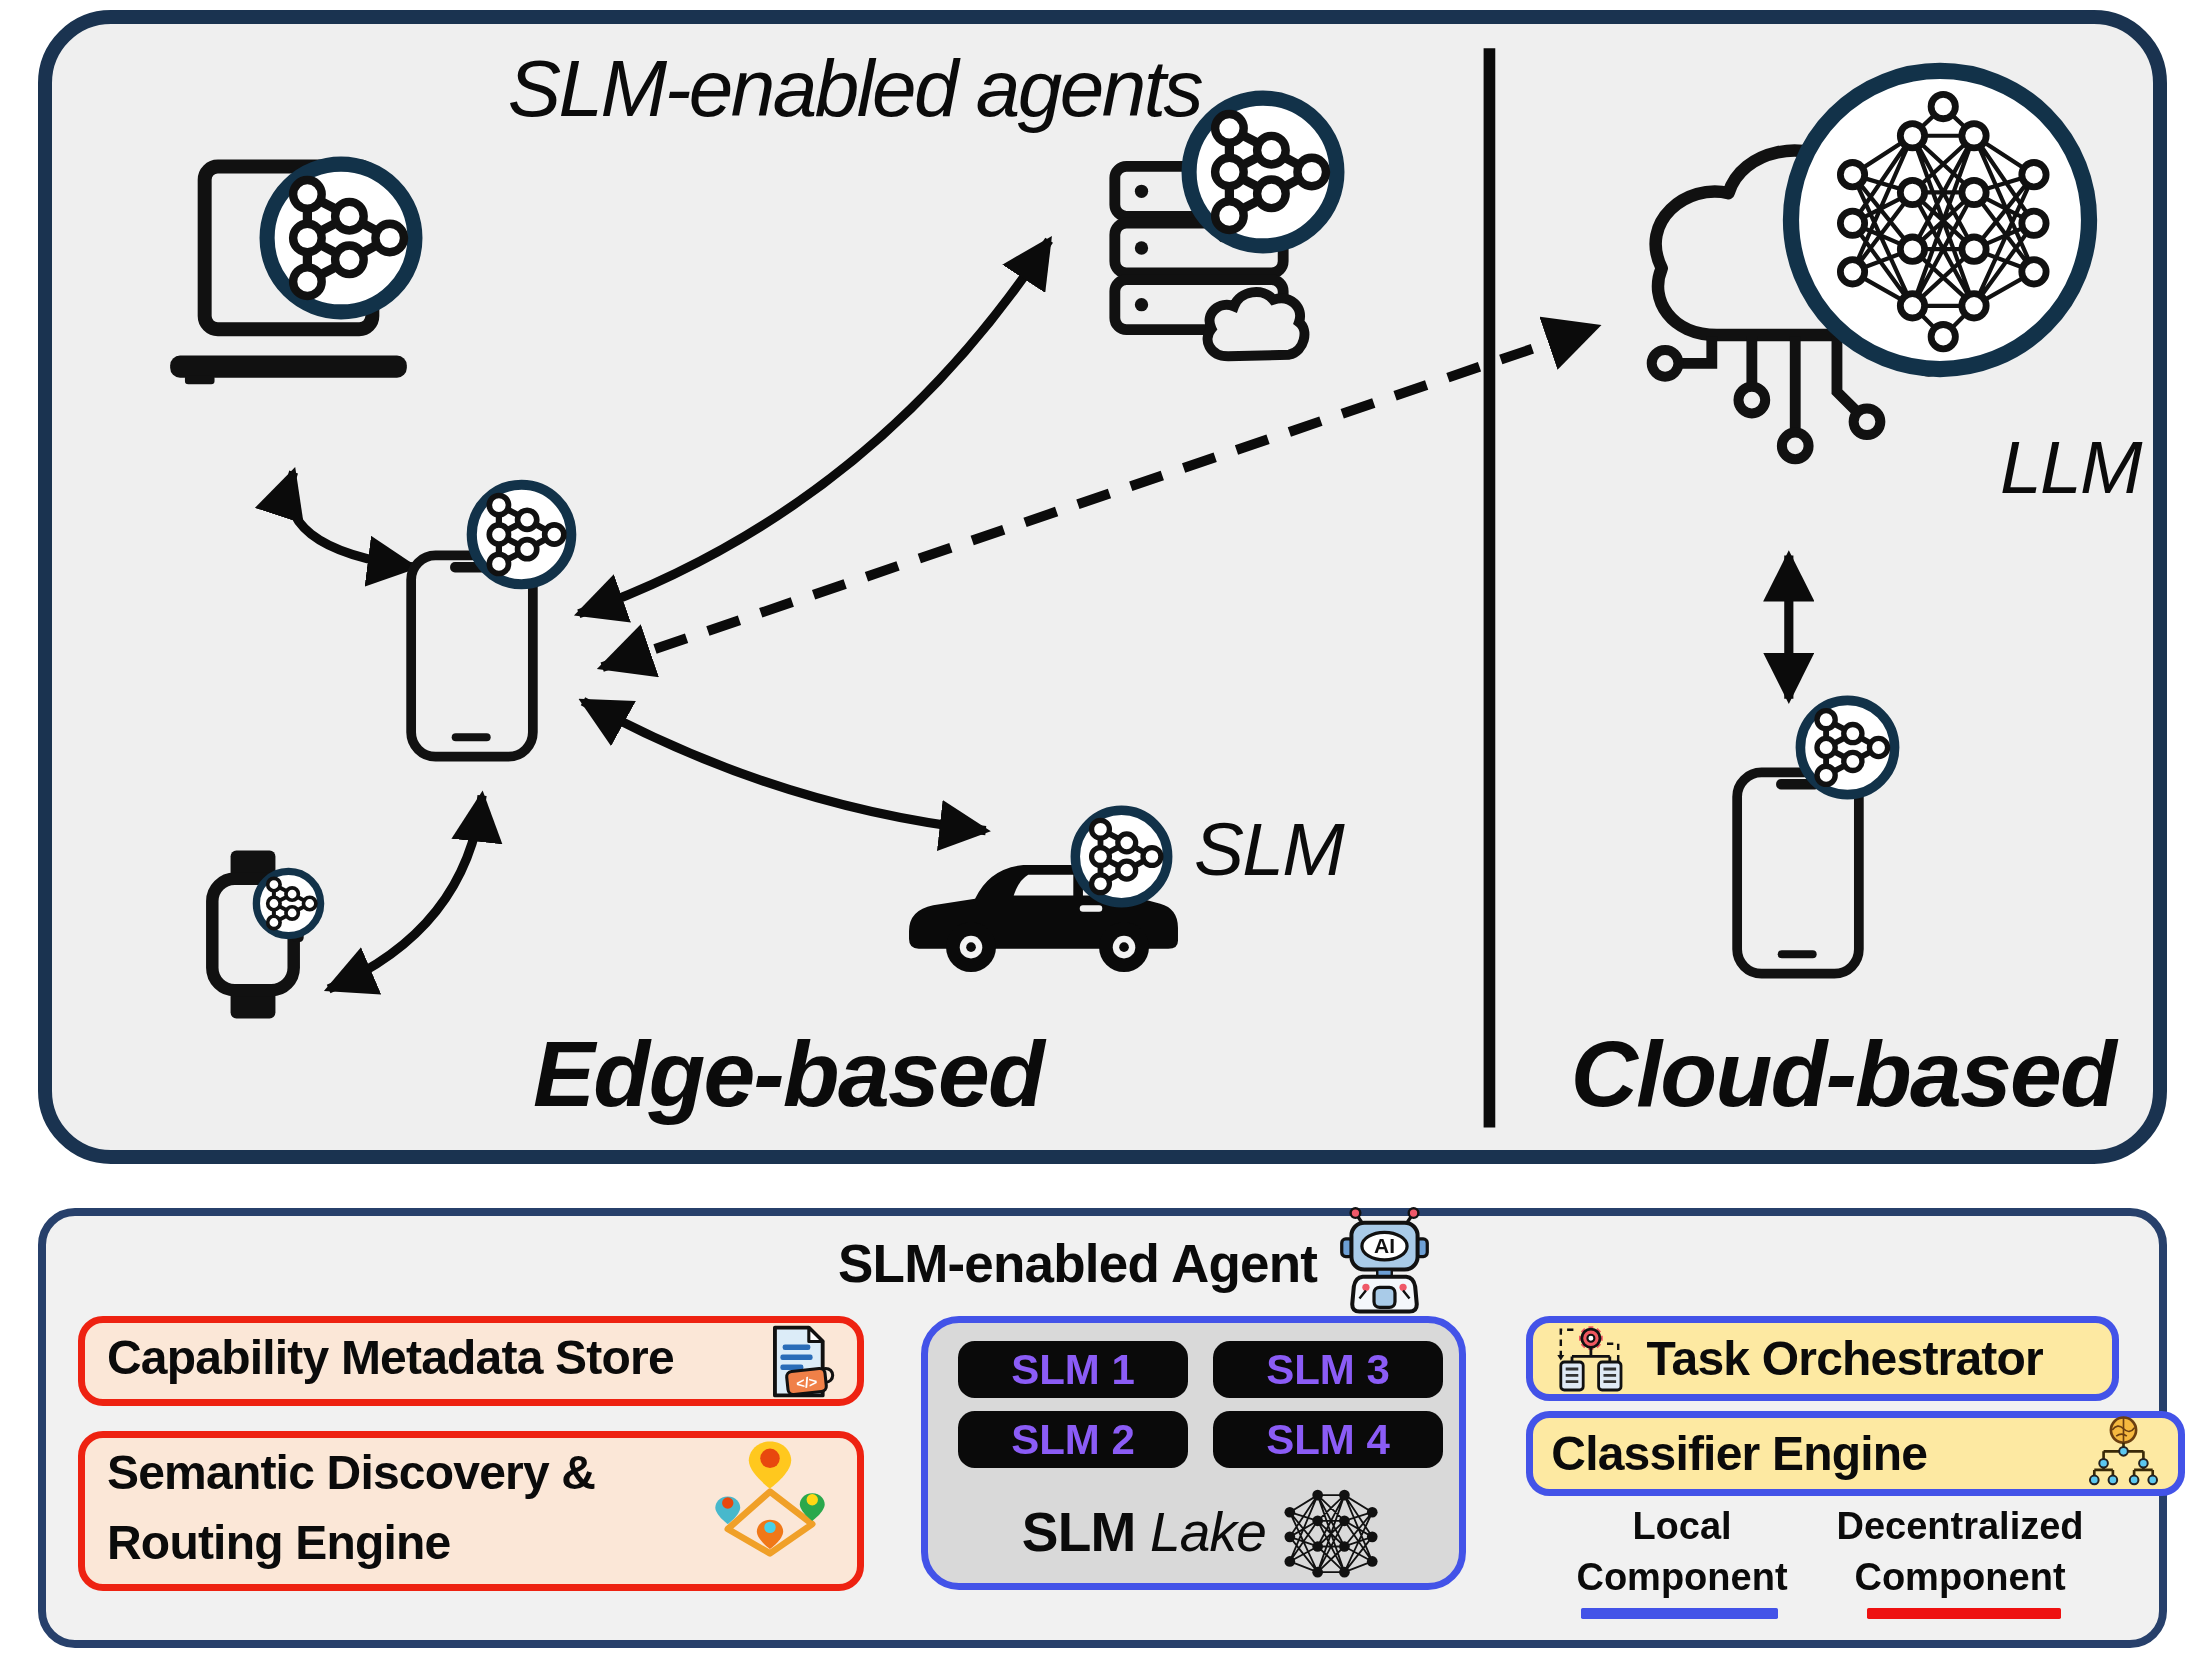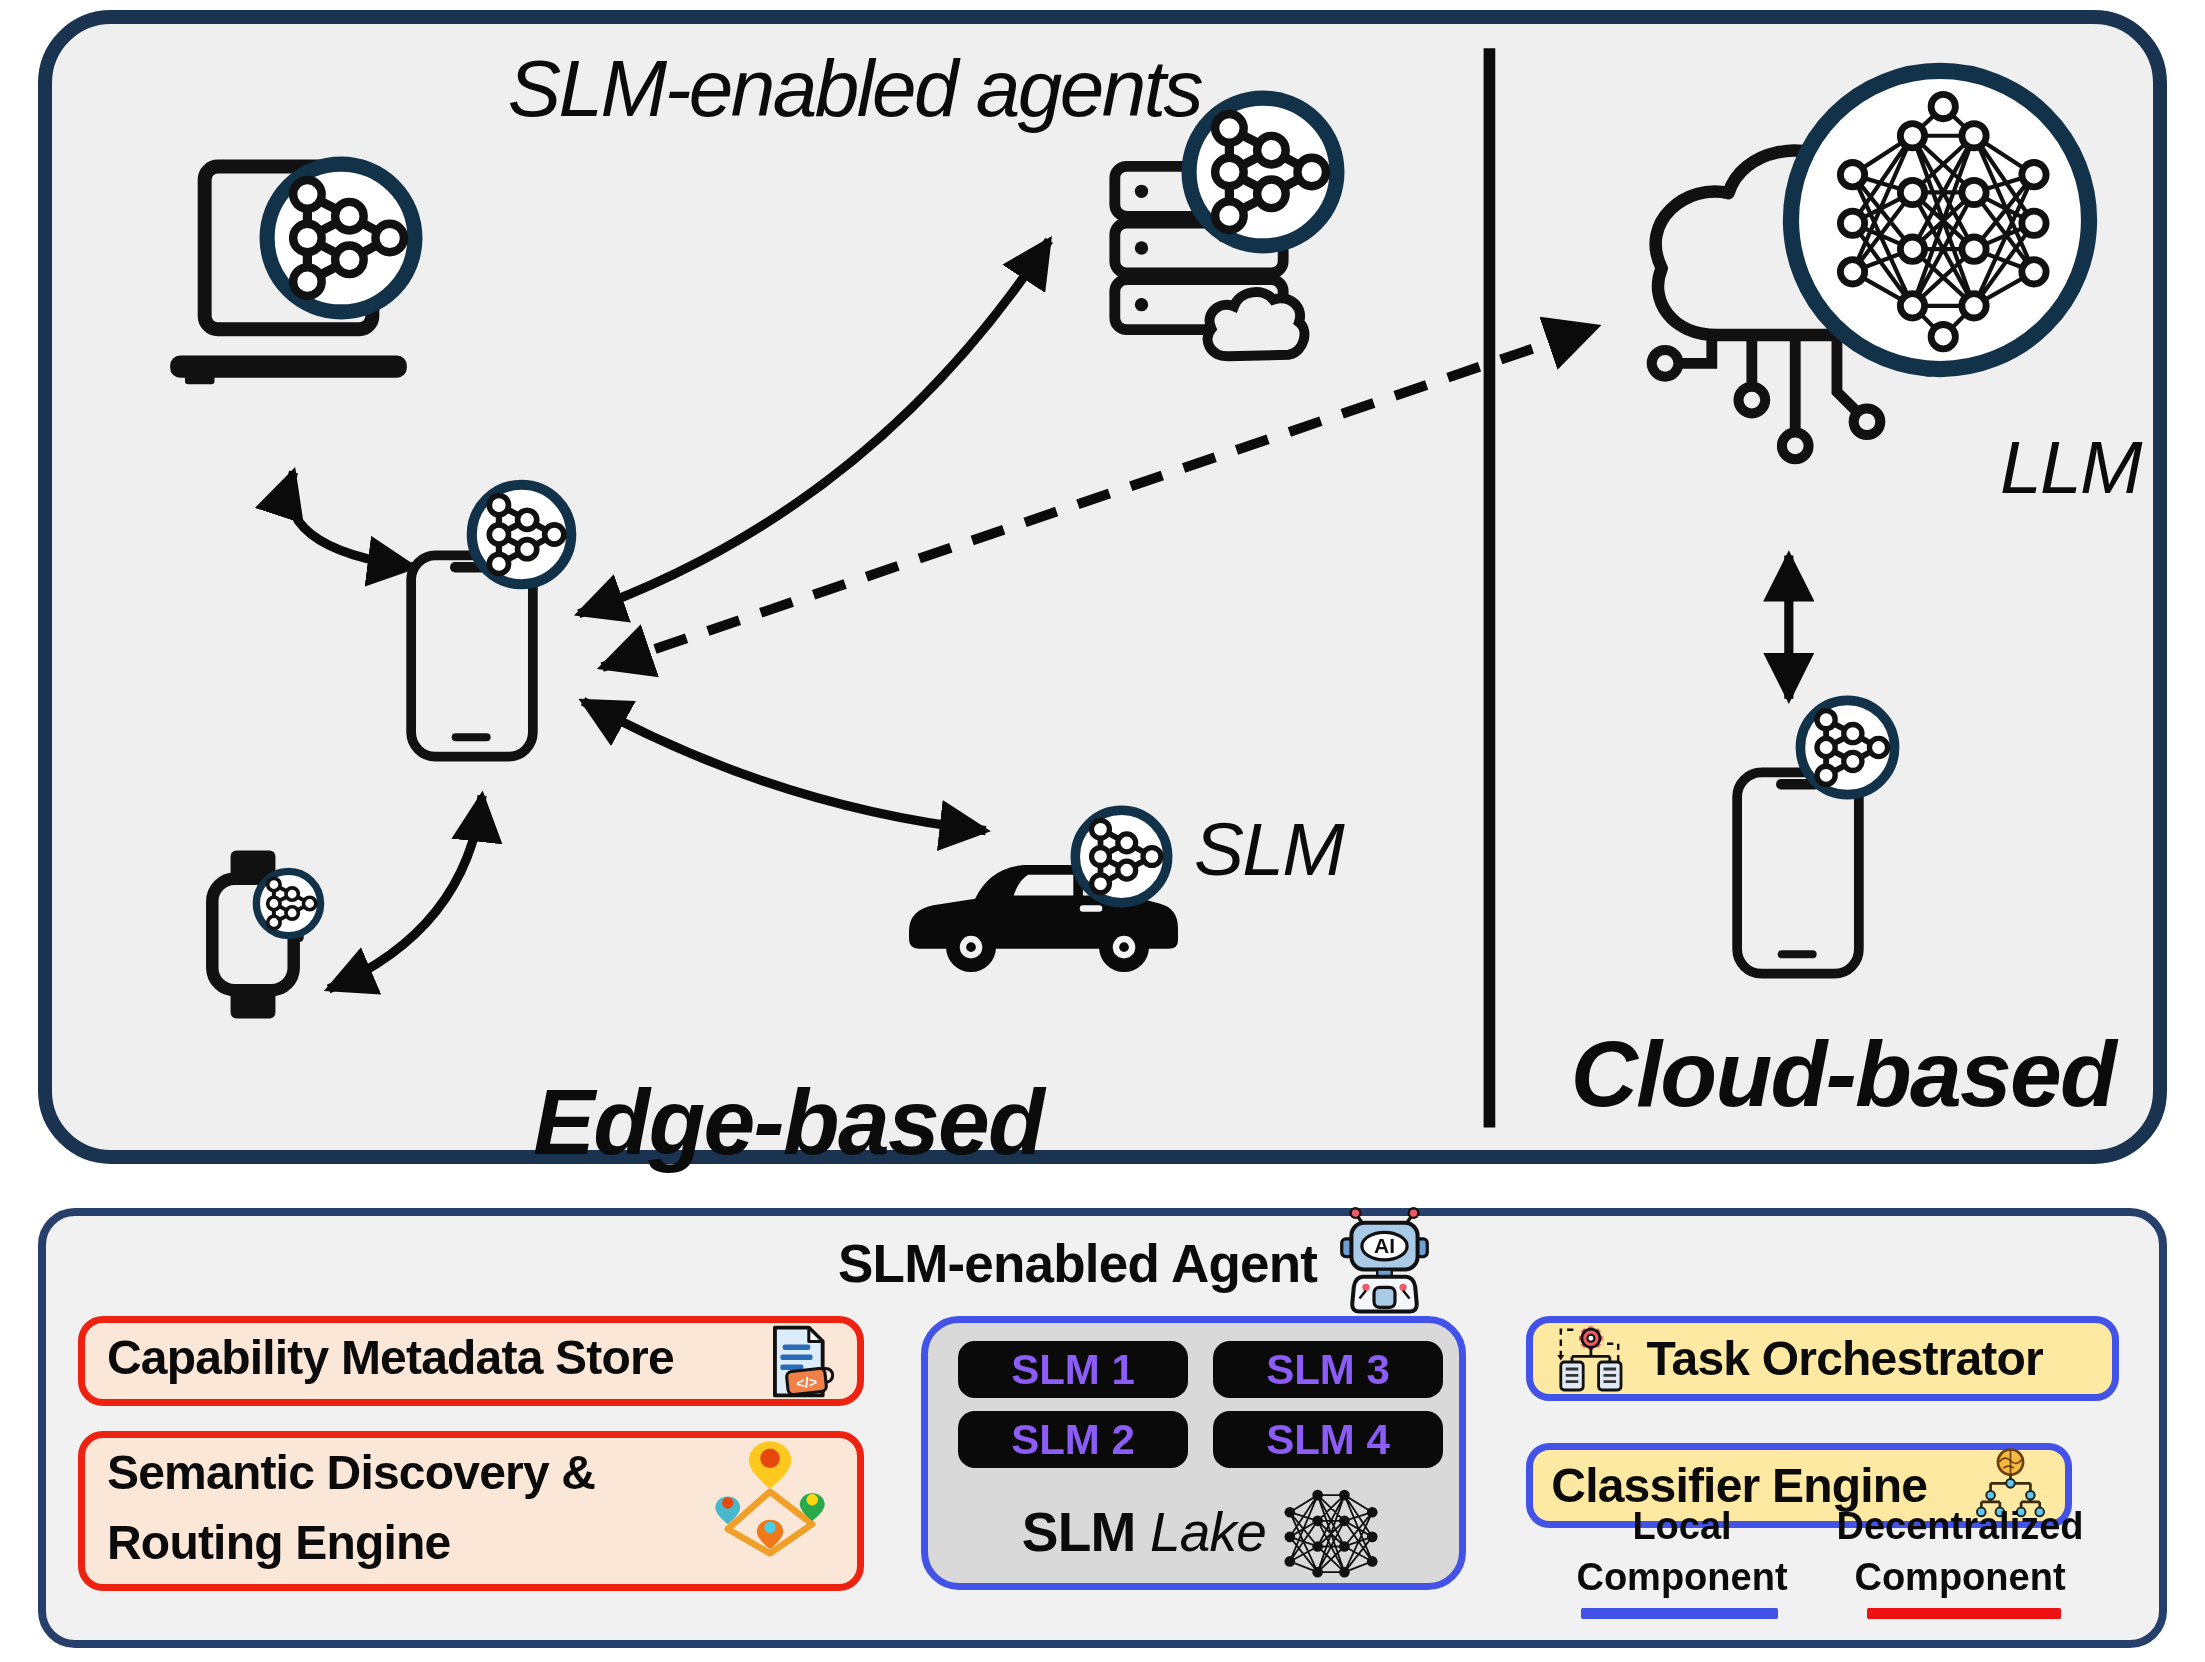--- a/index.html
+++ b/index.html
@@ -5,21 +5,21 @@
   html,body{margin:0;padding:0;background:#ffffff;}
   #stage{position:relative;width:2205px;height:1662px;background:#ffffff;overflow:hidden;
          font-family:"Liberation Sans", sans-serif;color:#0b0b0b;}
   .abs{position:absolute;}
   
   #top-box{left:38px;top:10px;width:2129px;height:1154px;box-sizing:border-box;
            border:14px solid #1a3350;border-radius:73px;background:#efefef;}
   #main-title{left:334px;top:43px;width:867px;text-align:right;
               font-style:italic;font-size:80px;letter-spacing:-2.5px;}
   #edge-label{left:471px;top:1021px;width:634px;text-align:center;
-              font-weight:700;font-style:italic;font-size:93px;letter-spacing:-1.7px;margin-top:48px;}
+              font-weight:700;font-style:italic;font-size:93px;letter-spacing:-1.7px;}
   #cloud-label{left:1526px;top:1021px;width:634px;text-align:center;
                font-weight:700;font-style:italic;font-size:93px;letter-spacing:-1.7px;}
   #slm-label{left:1194px;top:806px;font-style:italic;font-size:75px;letter-spacing:-1.7px;}
   #llm-label{left:2000px;top:424px;font-style:italic;font-size:75px;letter-spacing:-1.7px;}
   
   #laptop-icon{left:157px;top:153px;width:263px;height:267px;}
   #laptop-badge{left:257px;top:154px;width:168px;height:168px;}
   #server-icon{left:1103px;top:153px;width:207px;height:215px;}
   #server-badge{left:1179px;top:88px;width:168px;height:168px;}
   #edge-phone-icon{left:403px;top:549px;width:138px;height:215px;}
@@ -49,21 +49,21 @@
             color:#8b5cf6;font-weight:700;font-size:42px;display:flex;align-items:center;justify-content:center;}
   #pill-1{left:30px;top:18.3px;} #pill-3{left:285px;top:18.3px;}
   #pill-2{left:30px;top:88px;} #pill-4{left:285px;top:88px;}
   #lake-row{position:absolute;left:12px;top:155px;width:100%;display:flex;align-items:center;
             justify-content:center;gap:6px;}
   #lake-text{font-size:55px;font-weight:700;letter-spacing:-0.8px;}
   #lake-text .it{font-style:italic;font-weight:400;}
   .yellow-box{box-sizing:border-box;background:#fde9a2;border:7.5px solid #4353e8;border-radius:23.4px;
               display:flex;align-items:center;padding:0 18.3px;gap:18.3px;}
   #to-box{left:1526px;top:1316px;width:593px;height:85px;}
-  #ce-box{left:1526px;top:1411px;width:546px;height:85px;justify-content:space-between;margin-top:32px;}
+  #ce-box{left:1526px;top:1411px;width:659px;height:85px;justify-content:space-between;}
   .legend-block{text-align:center;font-weight:700;font-size:38px;line-height:1.35;}
   #legend-local{left:1561px;top:1501px;width:242px;}
   #legend-dec{left:1818px;top:1501px;width:284px;}
   .legend-bar{height:11px;border-radius:1.7px;}
   #bar-local{left:1581px;top:1608px;width:197px;}
   #bar-dec{left:1867px;top:1608px;width:194px;}
   svg{display:block;}
 </style>
 </head>
 <body>

